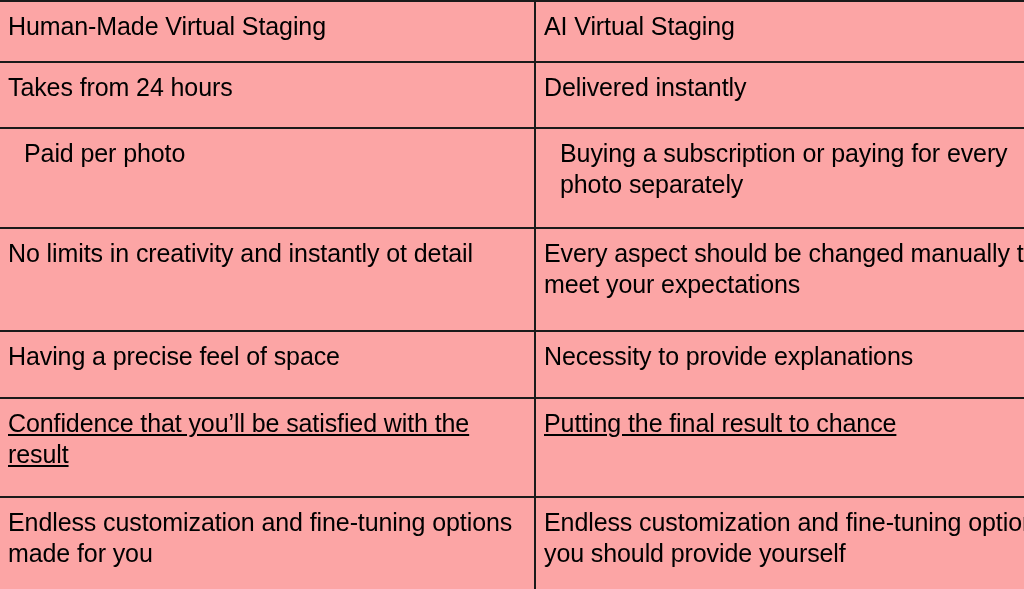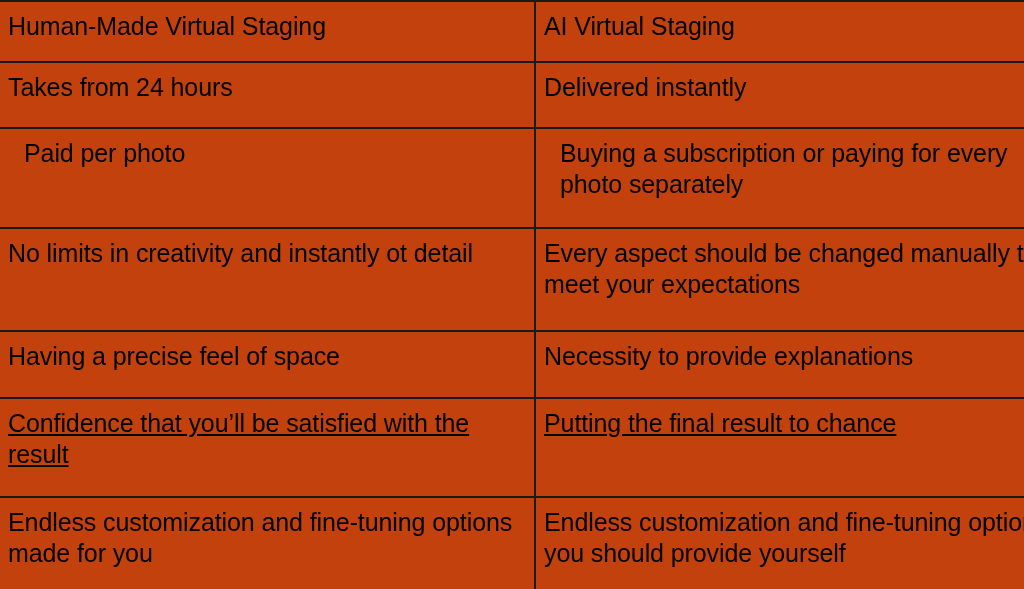--- a/index.html
+++ b/index.html
@@ -31,21 +31,21 @@
   }
 
   .comparison-table td {
     vertical-align: top;
     padding: 9px 10px 9px 8px;
     font-size: 25px;
     line-height: 1.22;
     font-weight: 400;
     letter-spacing: -0.1px;
     color: #000000;
-    background: #c2410c;
+    background: #fca5a5;
   }
 
   .col-left {
     width: 516px;
     border-right: 2px solid #1a1a1a;
   }
   .col-right {
     width: 508px;
   }
 

